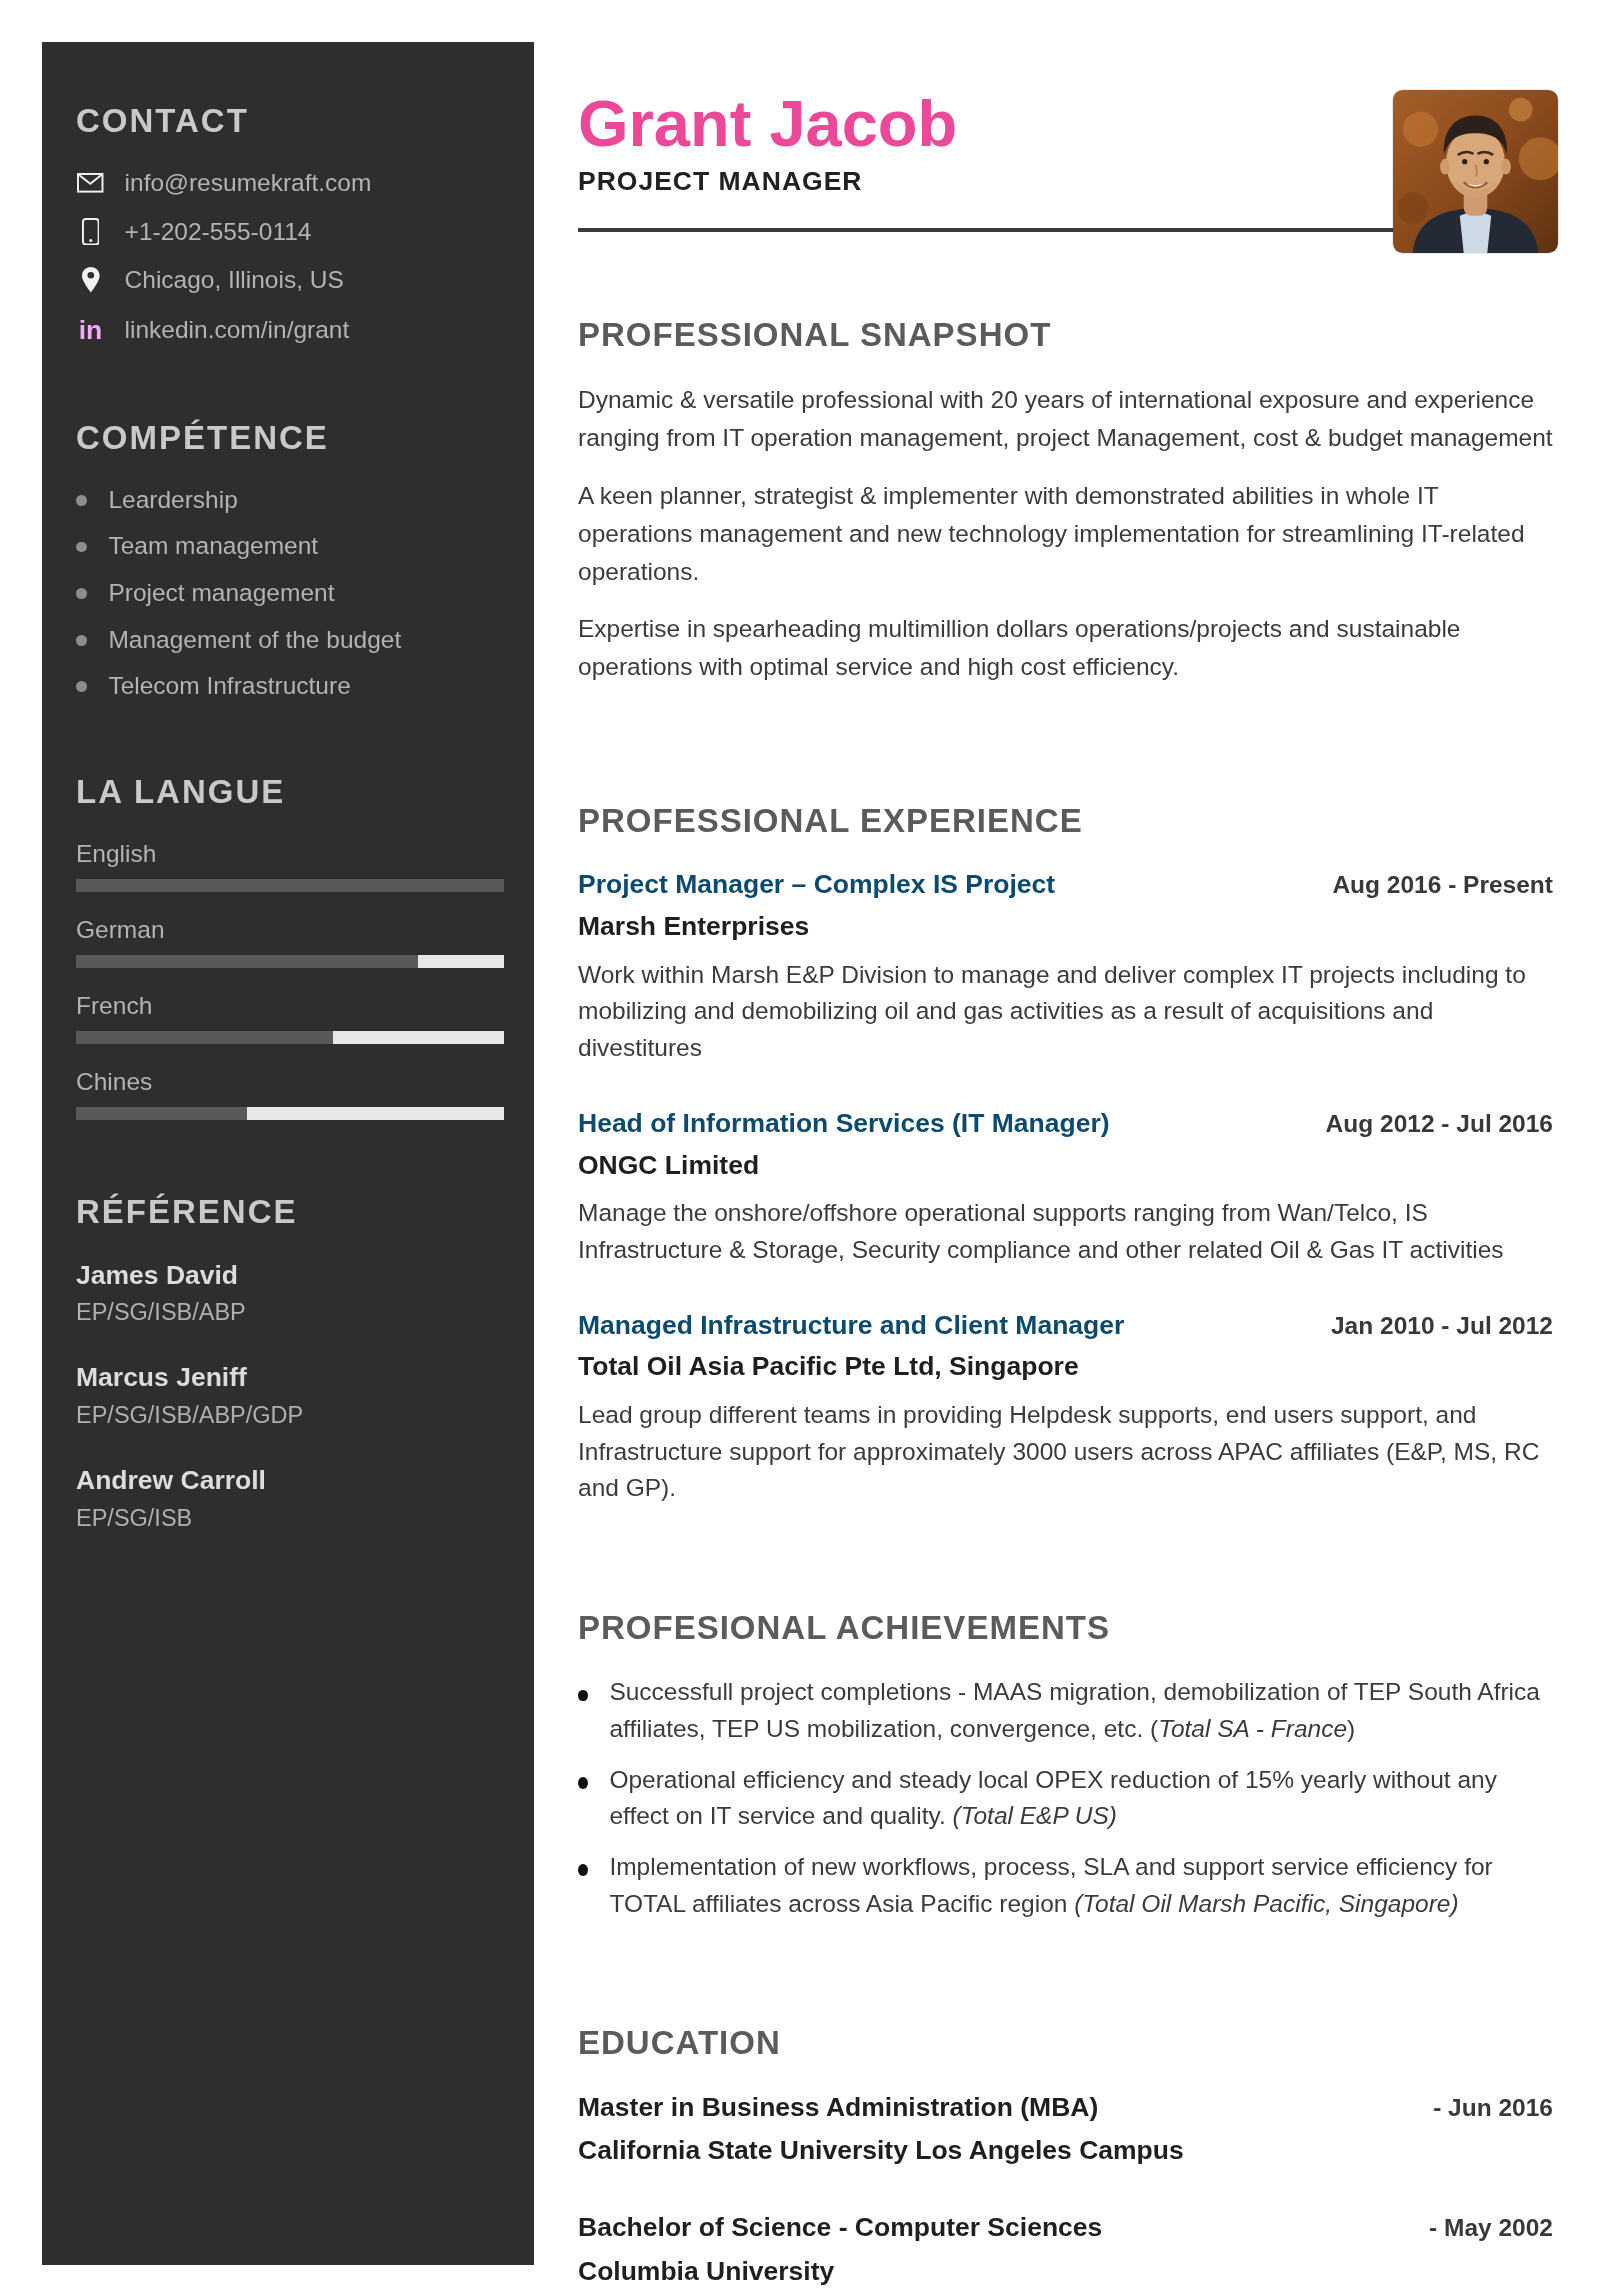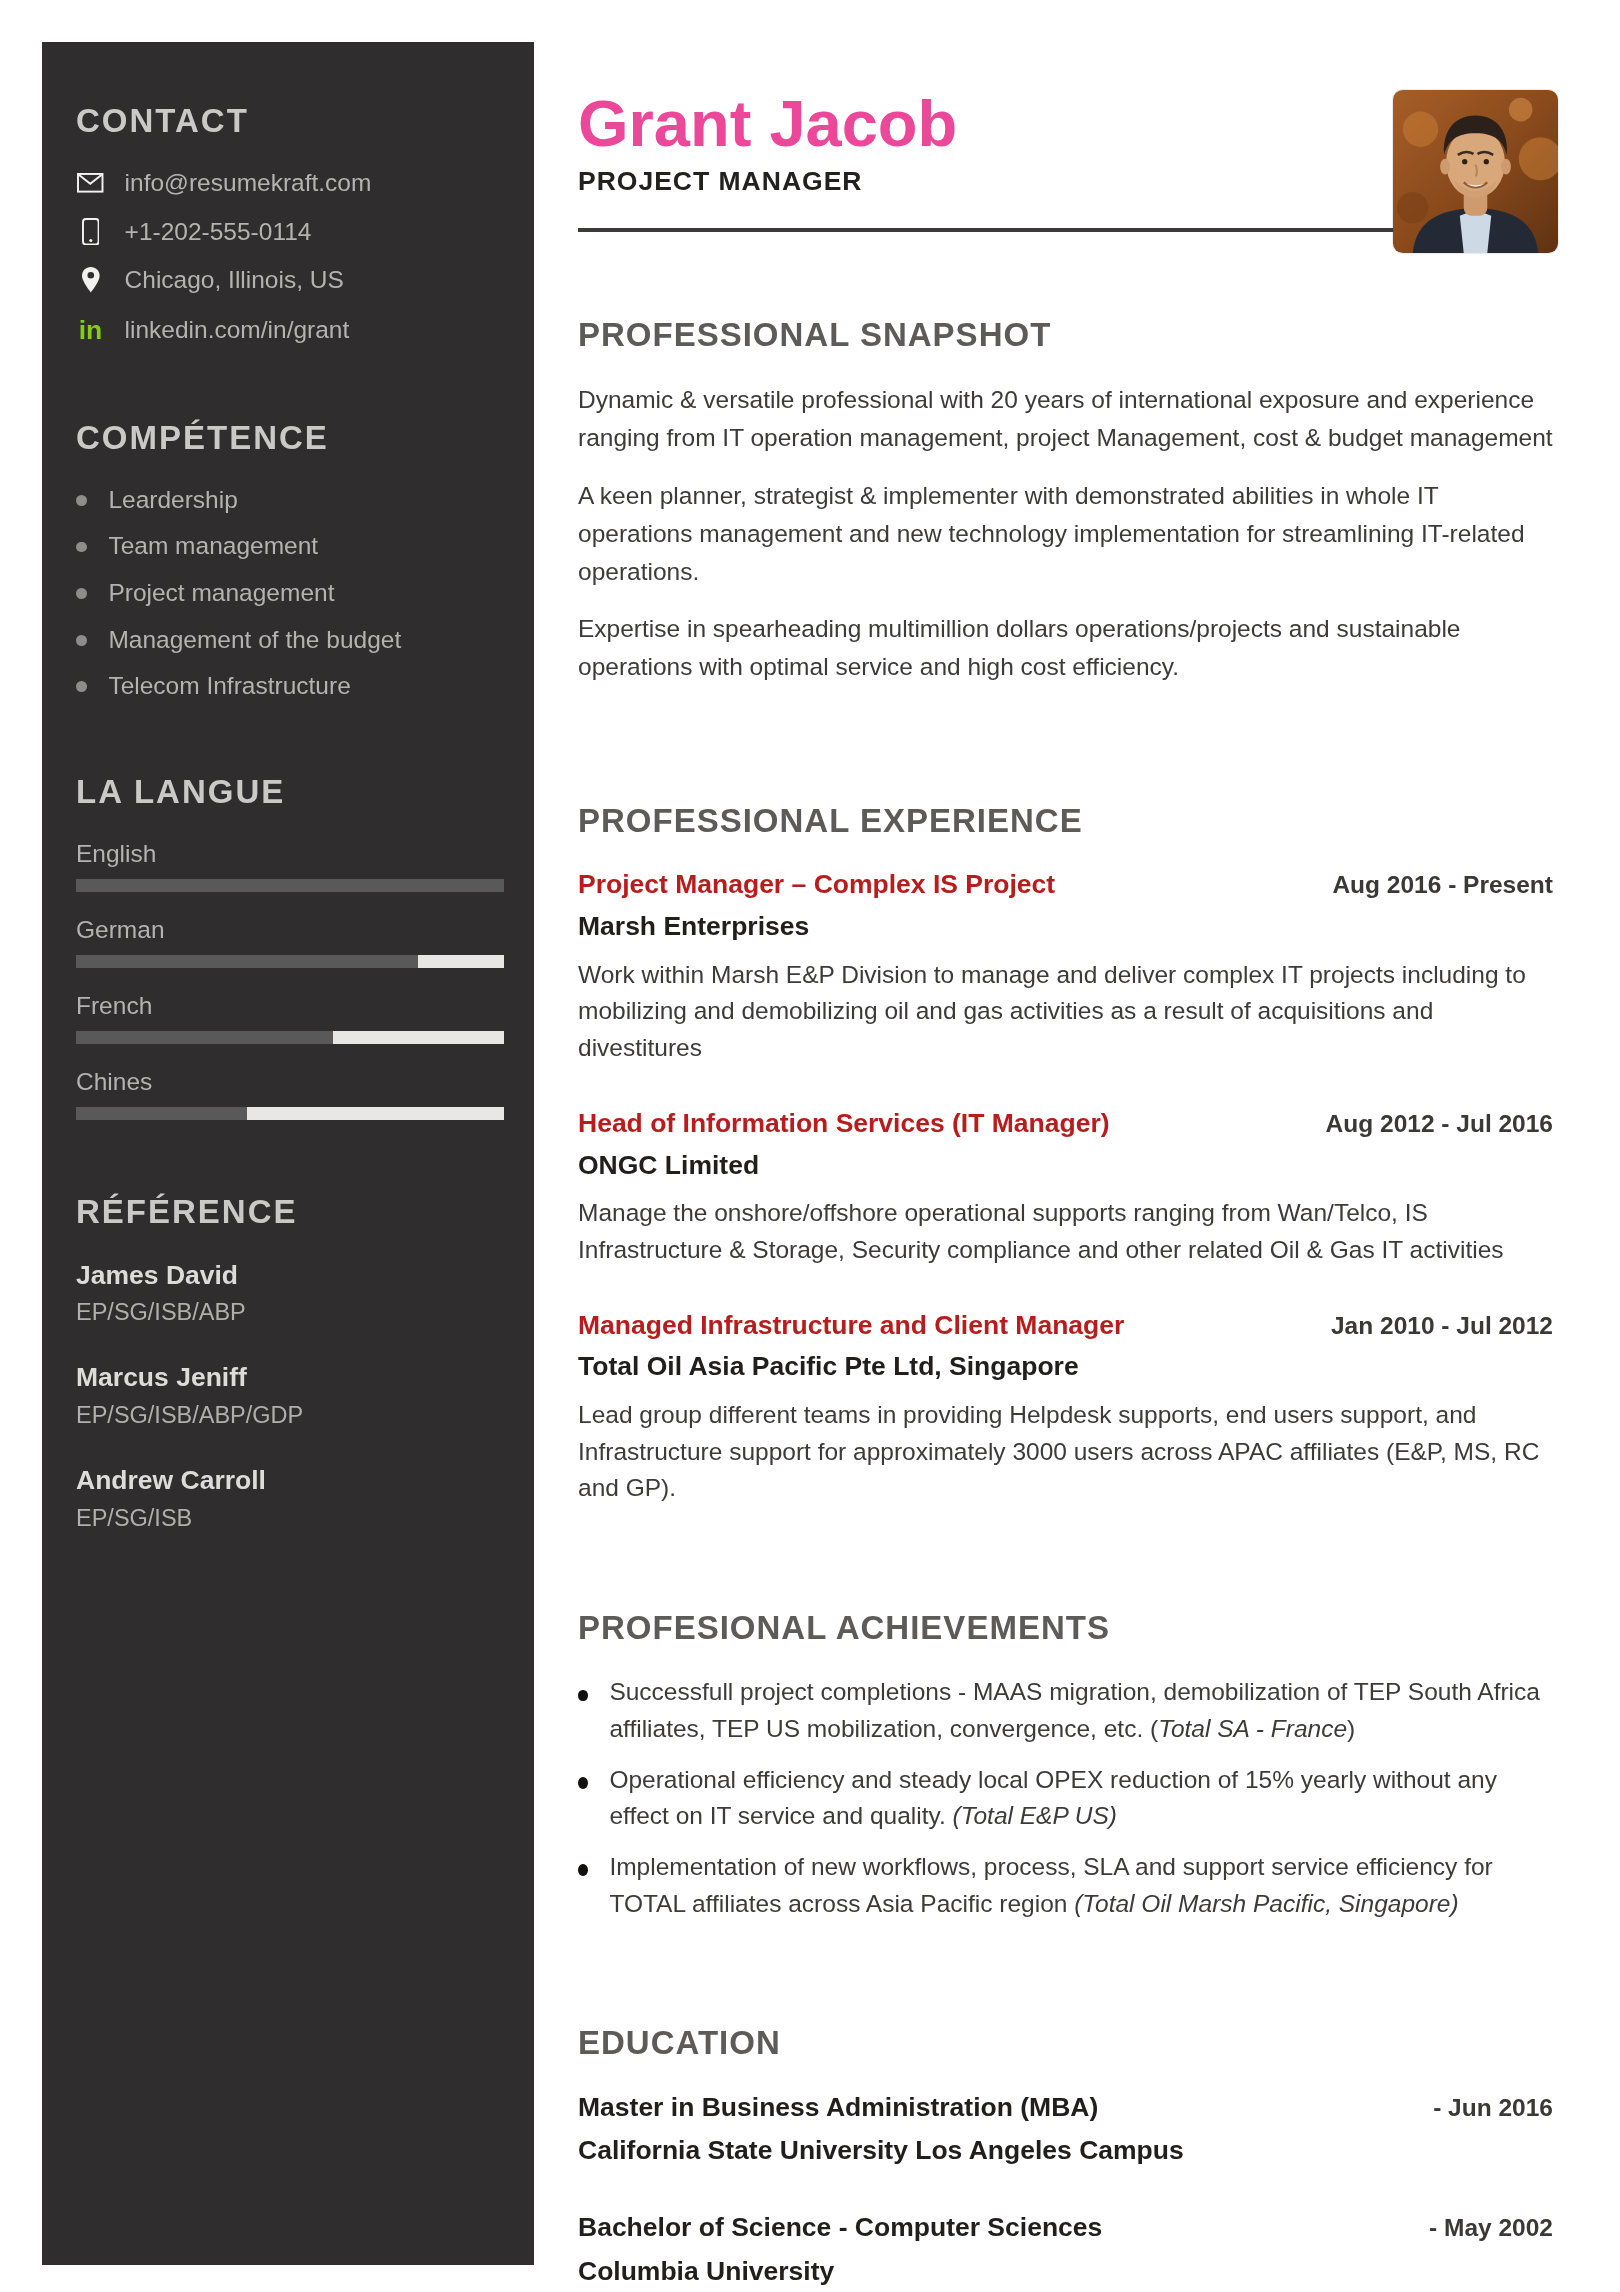--- a/index.html
+++ b/index.html
@@ -16,21 +16,21 @@
     background:#2f2d2d; padding:60px 29px 0 34px;
   }
   .side-section { margin-bottom:73px; }
   .side-title {
     color:#cbc9c8; font-size:33px; font-weight:700; letter-spacing:2px;
     margin-bottom:29px;
   }
   .contact-row { display:flex; align-items:center; margin-bottom:20.6px; }
   .contact-icon { width:29px; min-width:29px; display:flex; justify-content:center; margin-right:19.6px; }
   .contact-text { color:#b5b3b2; font-size:24.5px; }
-  .in-glyph { color:#84cc16; font-size:26.5px; font-weight:800; letter-spacing:0px;text-align:center; }
+  .in-glyph { color:#f0abfc; font-size:26.5px; font-weight:800; letter-spacing:0px;text-align:center; }
 
   .comp-list { list-style:none; }
   .comp-item { display:flex; align-items:baseline; margin-bottom:18.6px; }
   .bullet-dot {
     width:10.8px; height:10.8px; min-width:10.8px; border-radius:50%;
     background:#8f8d8c; margin-right:21.6px; position:relative; top:-2px;
   }
   .comp-label { color:#b5b3b2; font-size:24.5px; }
 
   .lang-item { margin-bottom:24.5px; }
@@ -56,21 +56,21 @@
   .header-divider { margin-top:31px; height:3.9px; background:#3b3a39; width:975px; }
 
   .section { margin-top:116px; }
   .section-heading {
     color:#5c5b5a; font-size:33px; font-weight:600; letter-spacing:1px; margin-bottom:27.4px;
   }
   .para { color:#3c3b3a; font-size:24.5px; line-height:1.55; margin-bottom:19.6px; max-width:980px; }
 
   .xp-item { margin-bottom:39px; }
   .xp-row { display:flex; justify-content:space-between; align-items:baseline; width:975px; }
-  .xp-role { color:#b91c1c; font-size:26.5px; font-weight:700; line-height:1.35; }
+  .xp-role { color:#0c4a6e; font-size:26.5px; font-weight:700; line-height:1.35; }
   .xp-dates { color:#3a3938; font-size:24.5px; font-weight:600; white-space:nowrap; }
   .xp-company { color:#201f1e; font-size:26.5px; font-weight:700; line-height:1.35; margin-top:5.9px; }
   .xp-desc { color:#3c3b3a; font-size:24.5px; line-height:1.5; margin-top:11.8px; max-width:980px; }
 
   .ach-list { list-style:none; }
   .ach-item { display:flex; align-items:baseline; margin-bottom:13.7px; max-width:990px; }
   .ach-dot {
     width:9.8px; height:11.8px; min-width:9.8px; border-radius:50%;
     background:#121110; margin-right:21.6px; position:relative; top:1px;
   }

